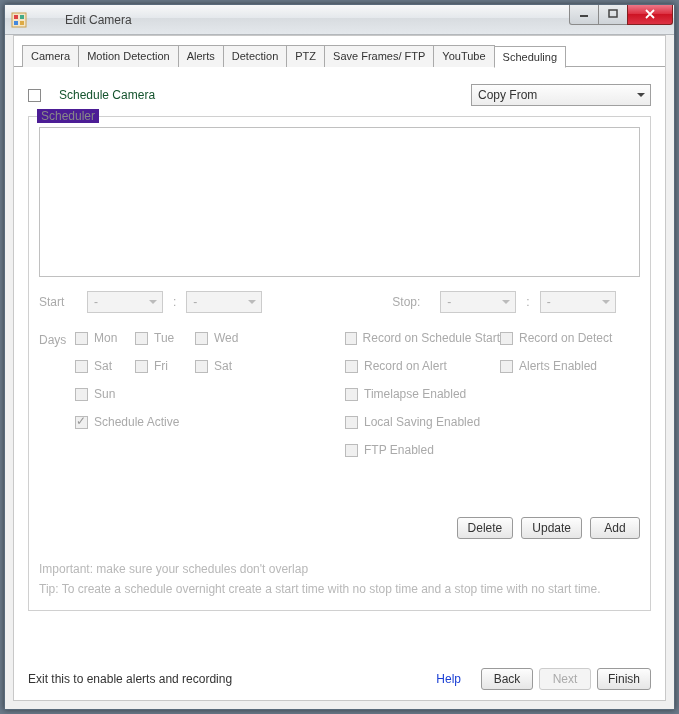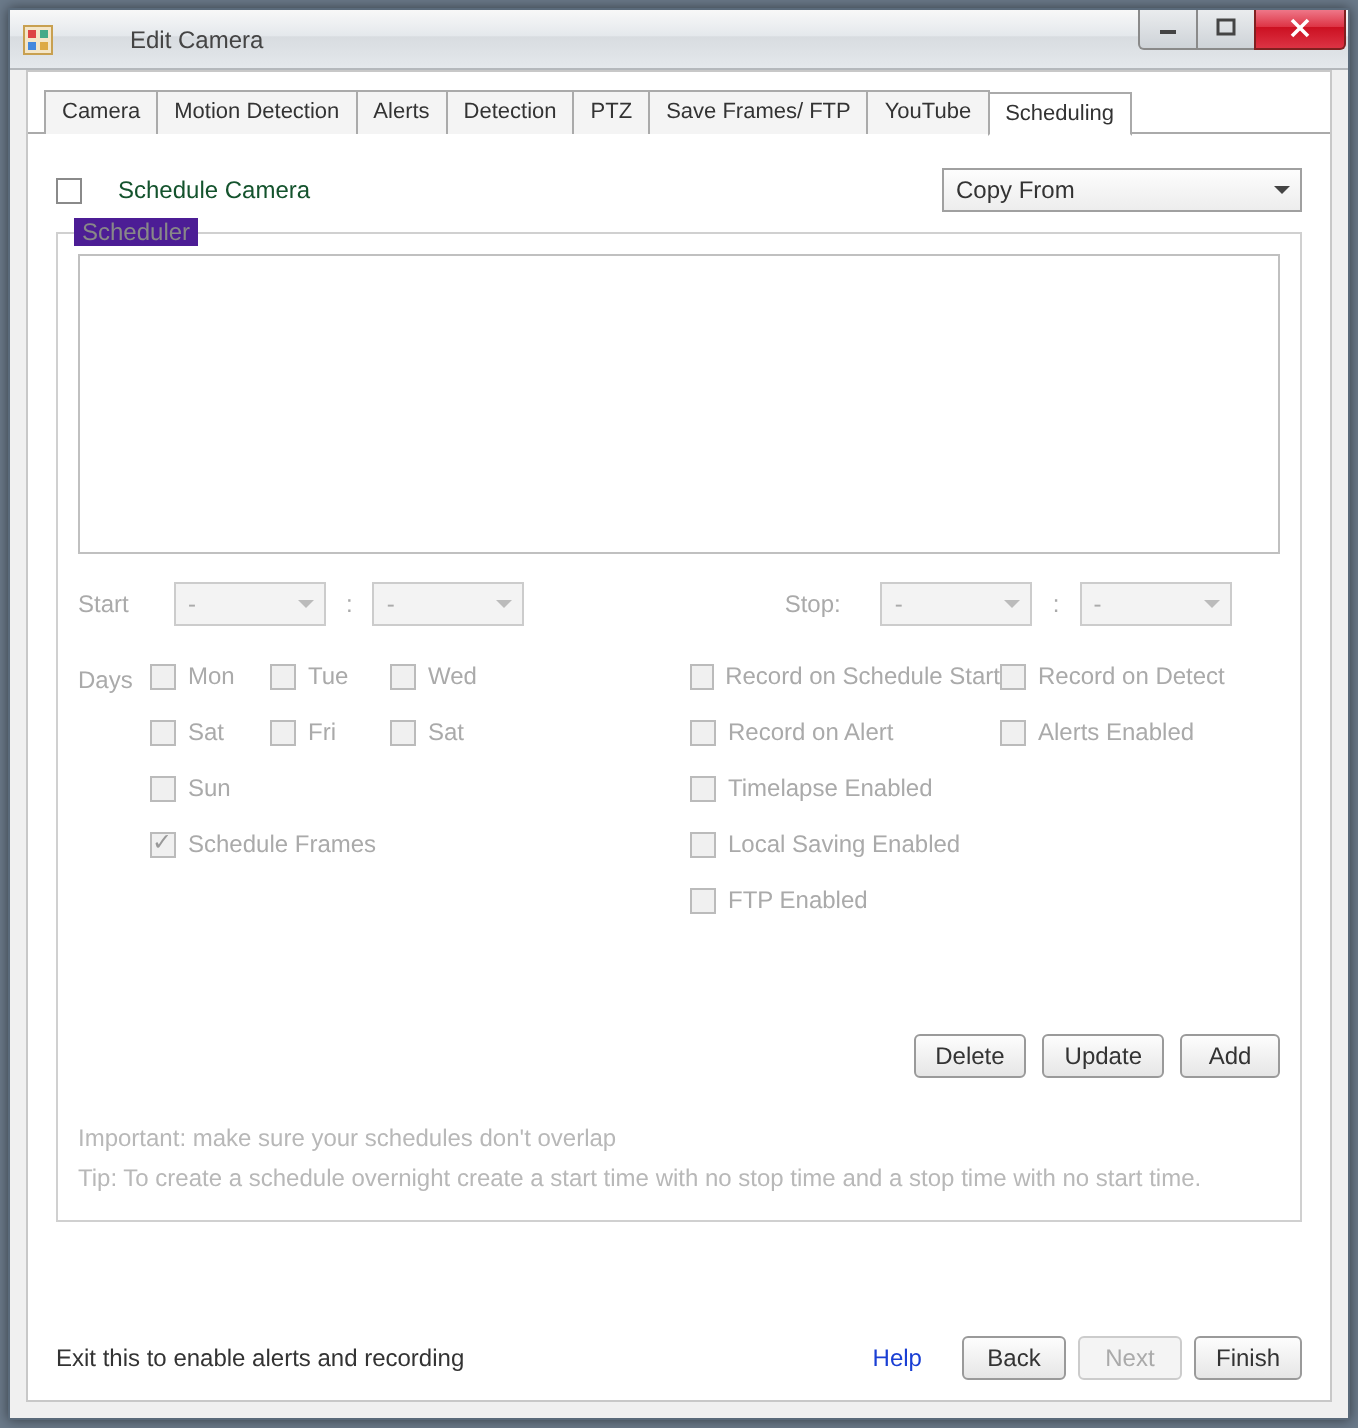--- a/index.html
+++ b/index.html
@@ -336,21 +336,21 @@
             <label class="cklabel">
                 <span class="chk disabled"></span>
                 <span>Sat</span>
               </label>
             <label class="cklabel fullrow">
                 <span class="chk disabled"></span>
                 <span>Sun</span>
               </label>
             <label class="cklabel fullrow">
                 <span class="chk disabled checked"></span>
-                <span>Schedule Frames</span>
+                <span>Schedule Active</span>
               </label>
           </div>
 
           <div class="optcol">
             <label class="cklabel">
                 <span class="chk disabled"></span>
                 <span>Record on Schedule Start</span>
               </label>
             <label class="cklabel">
                 <span class="chk disabled"></span>

